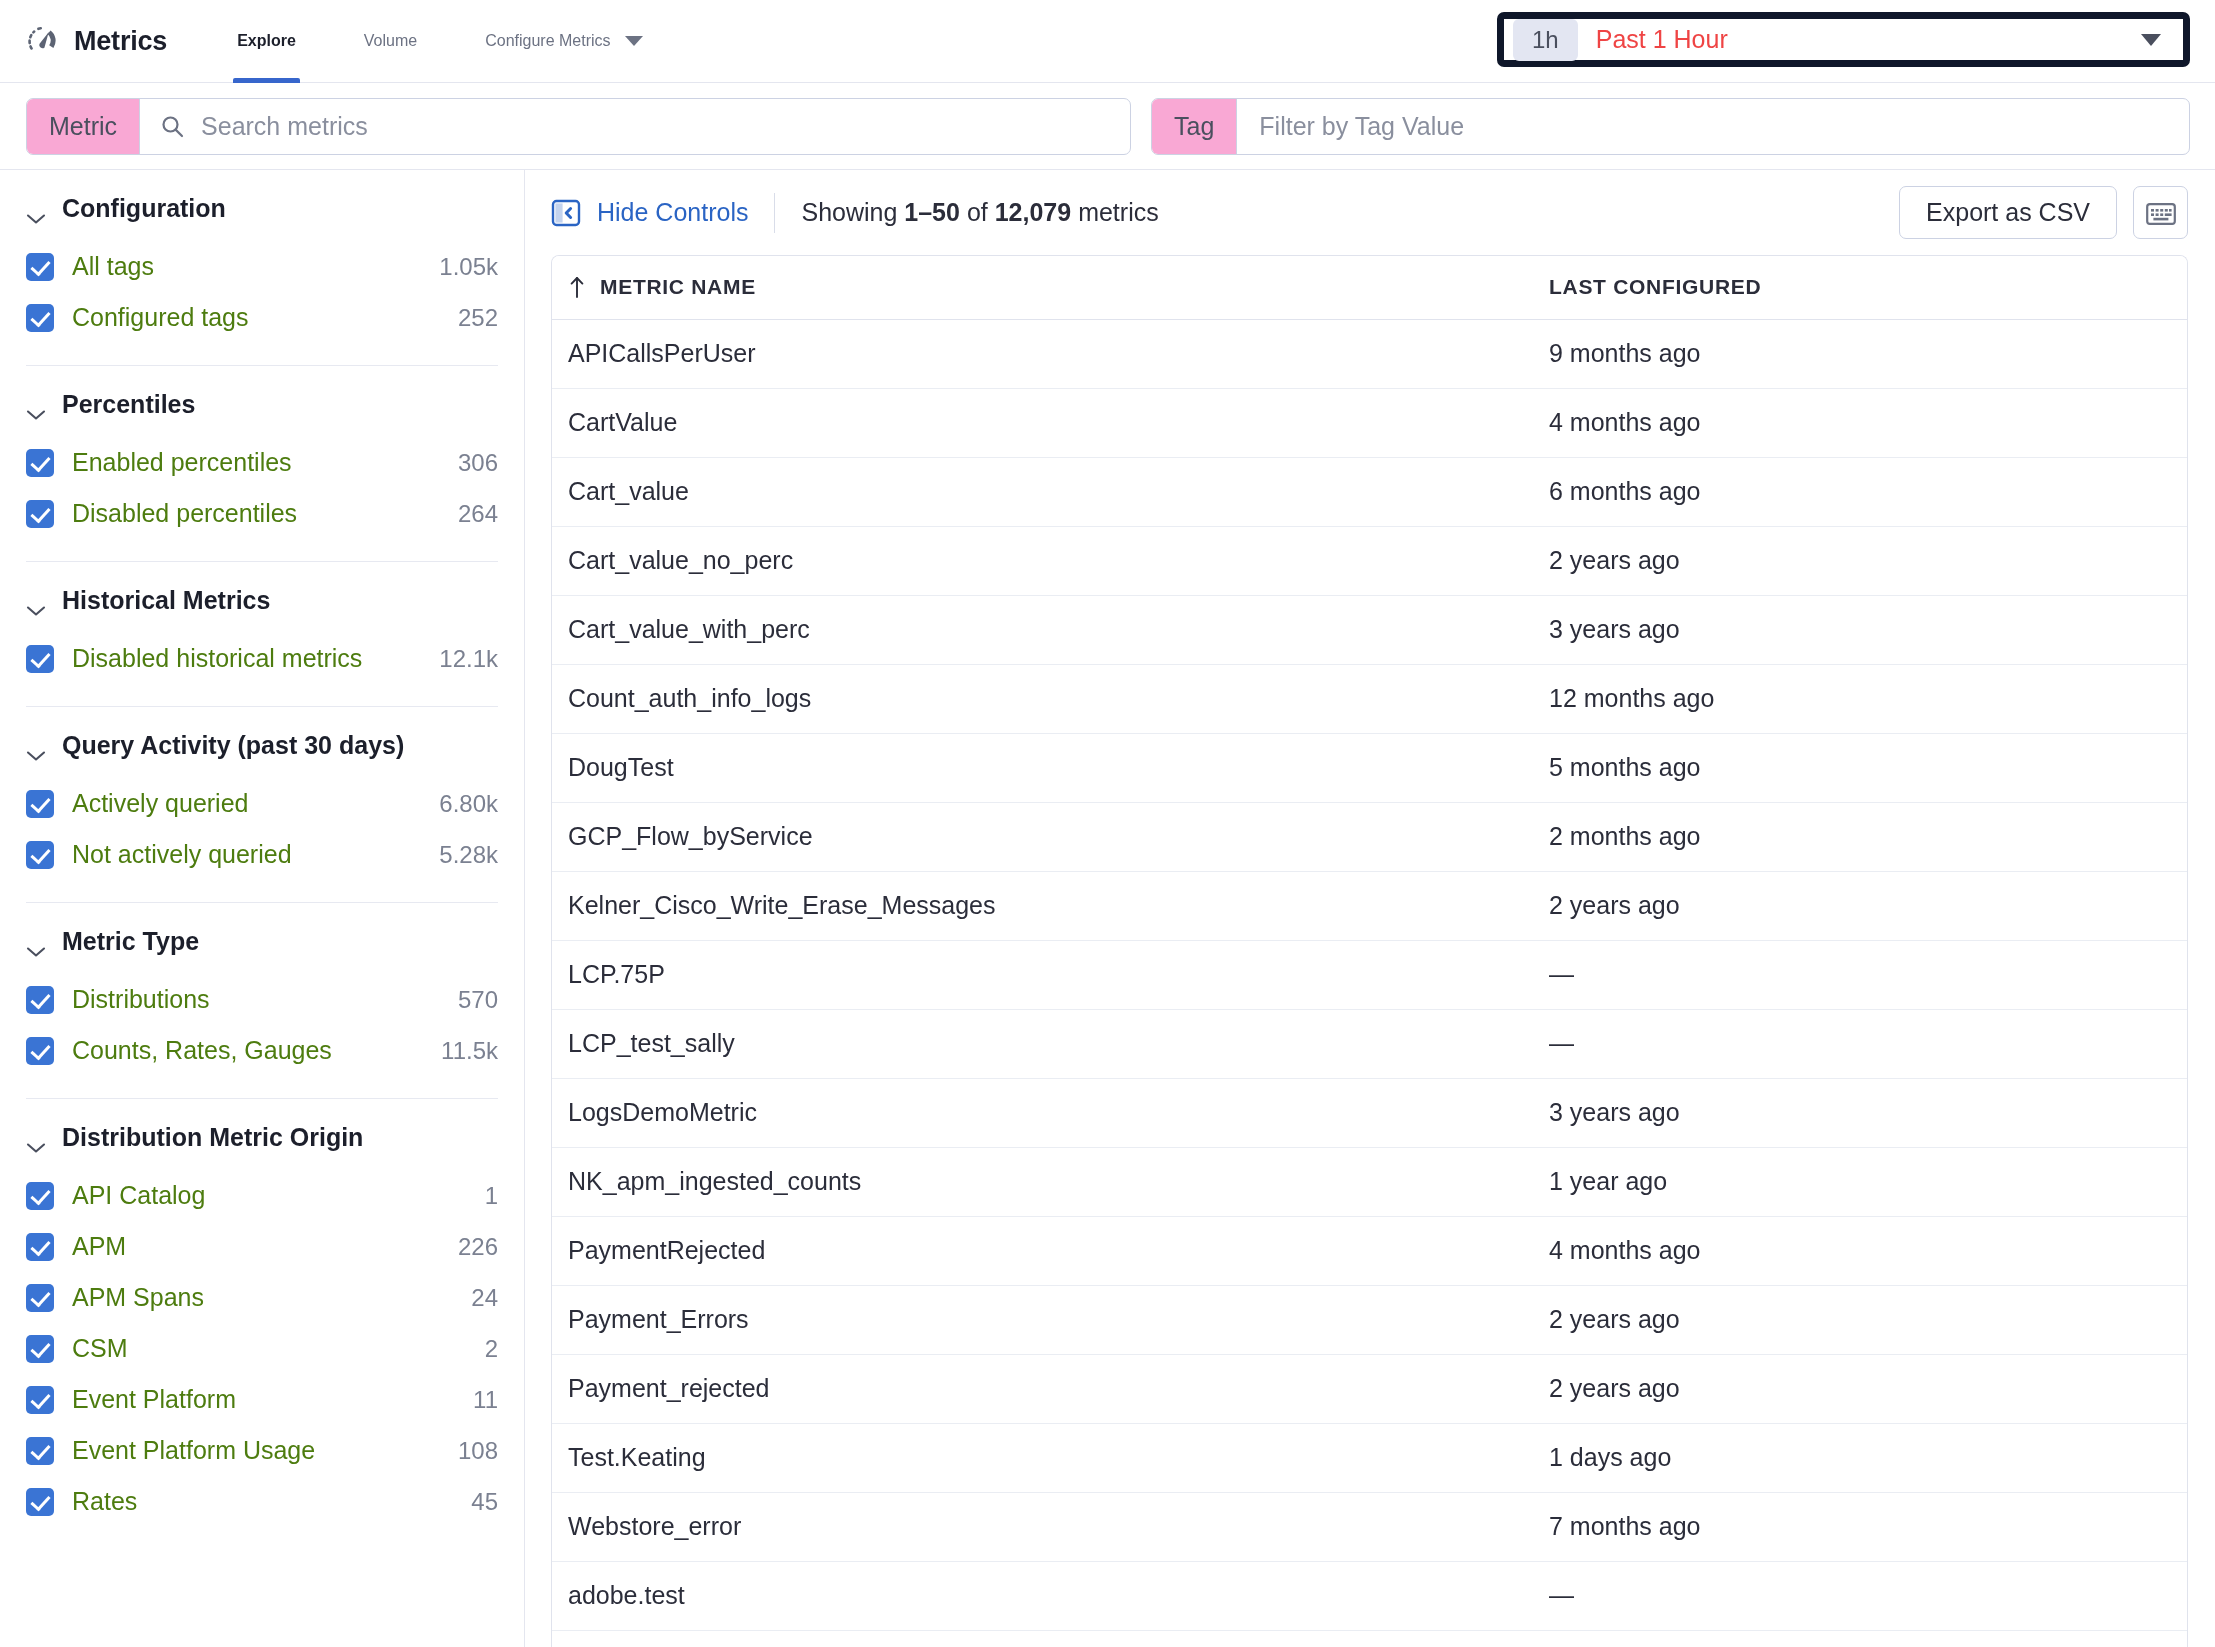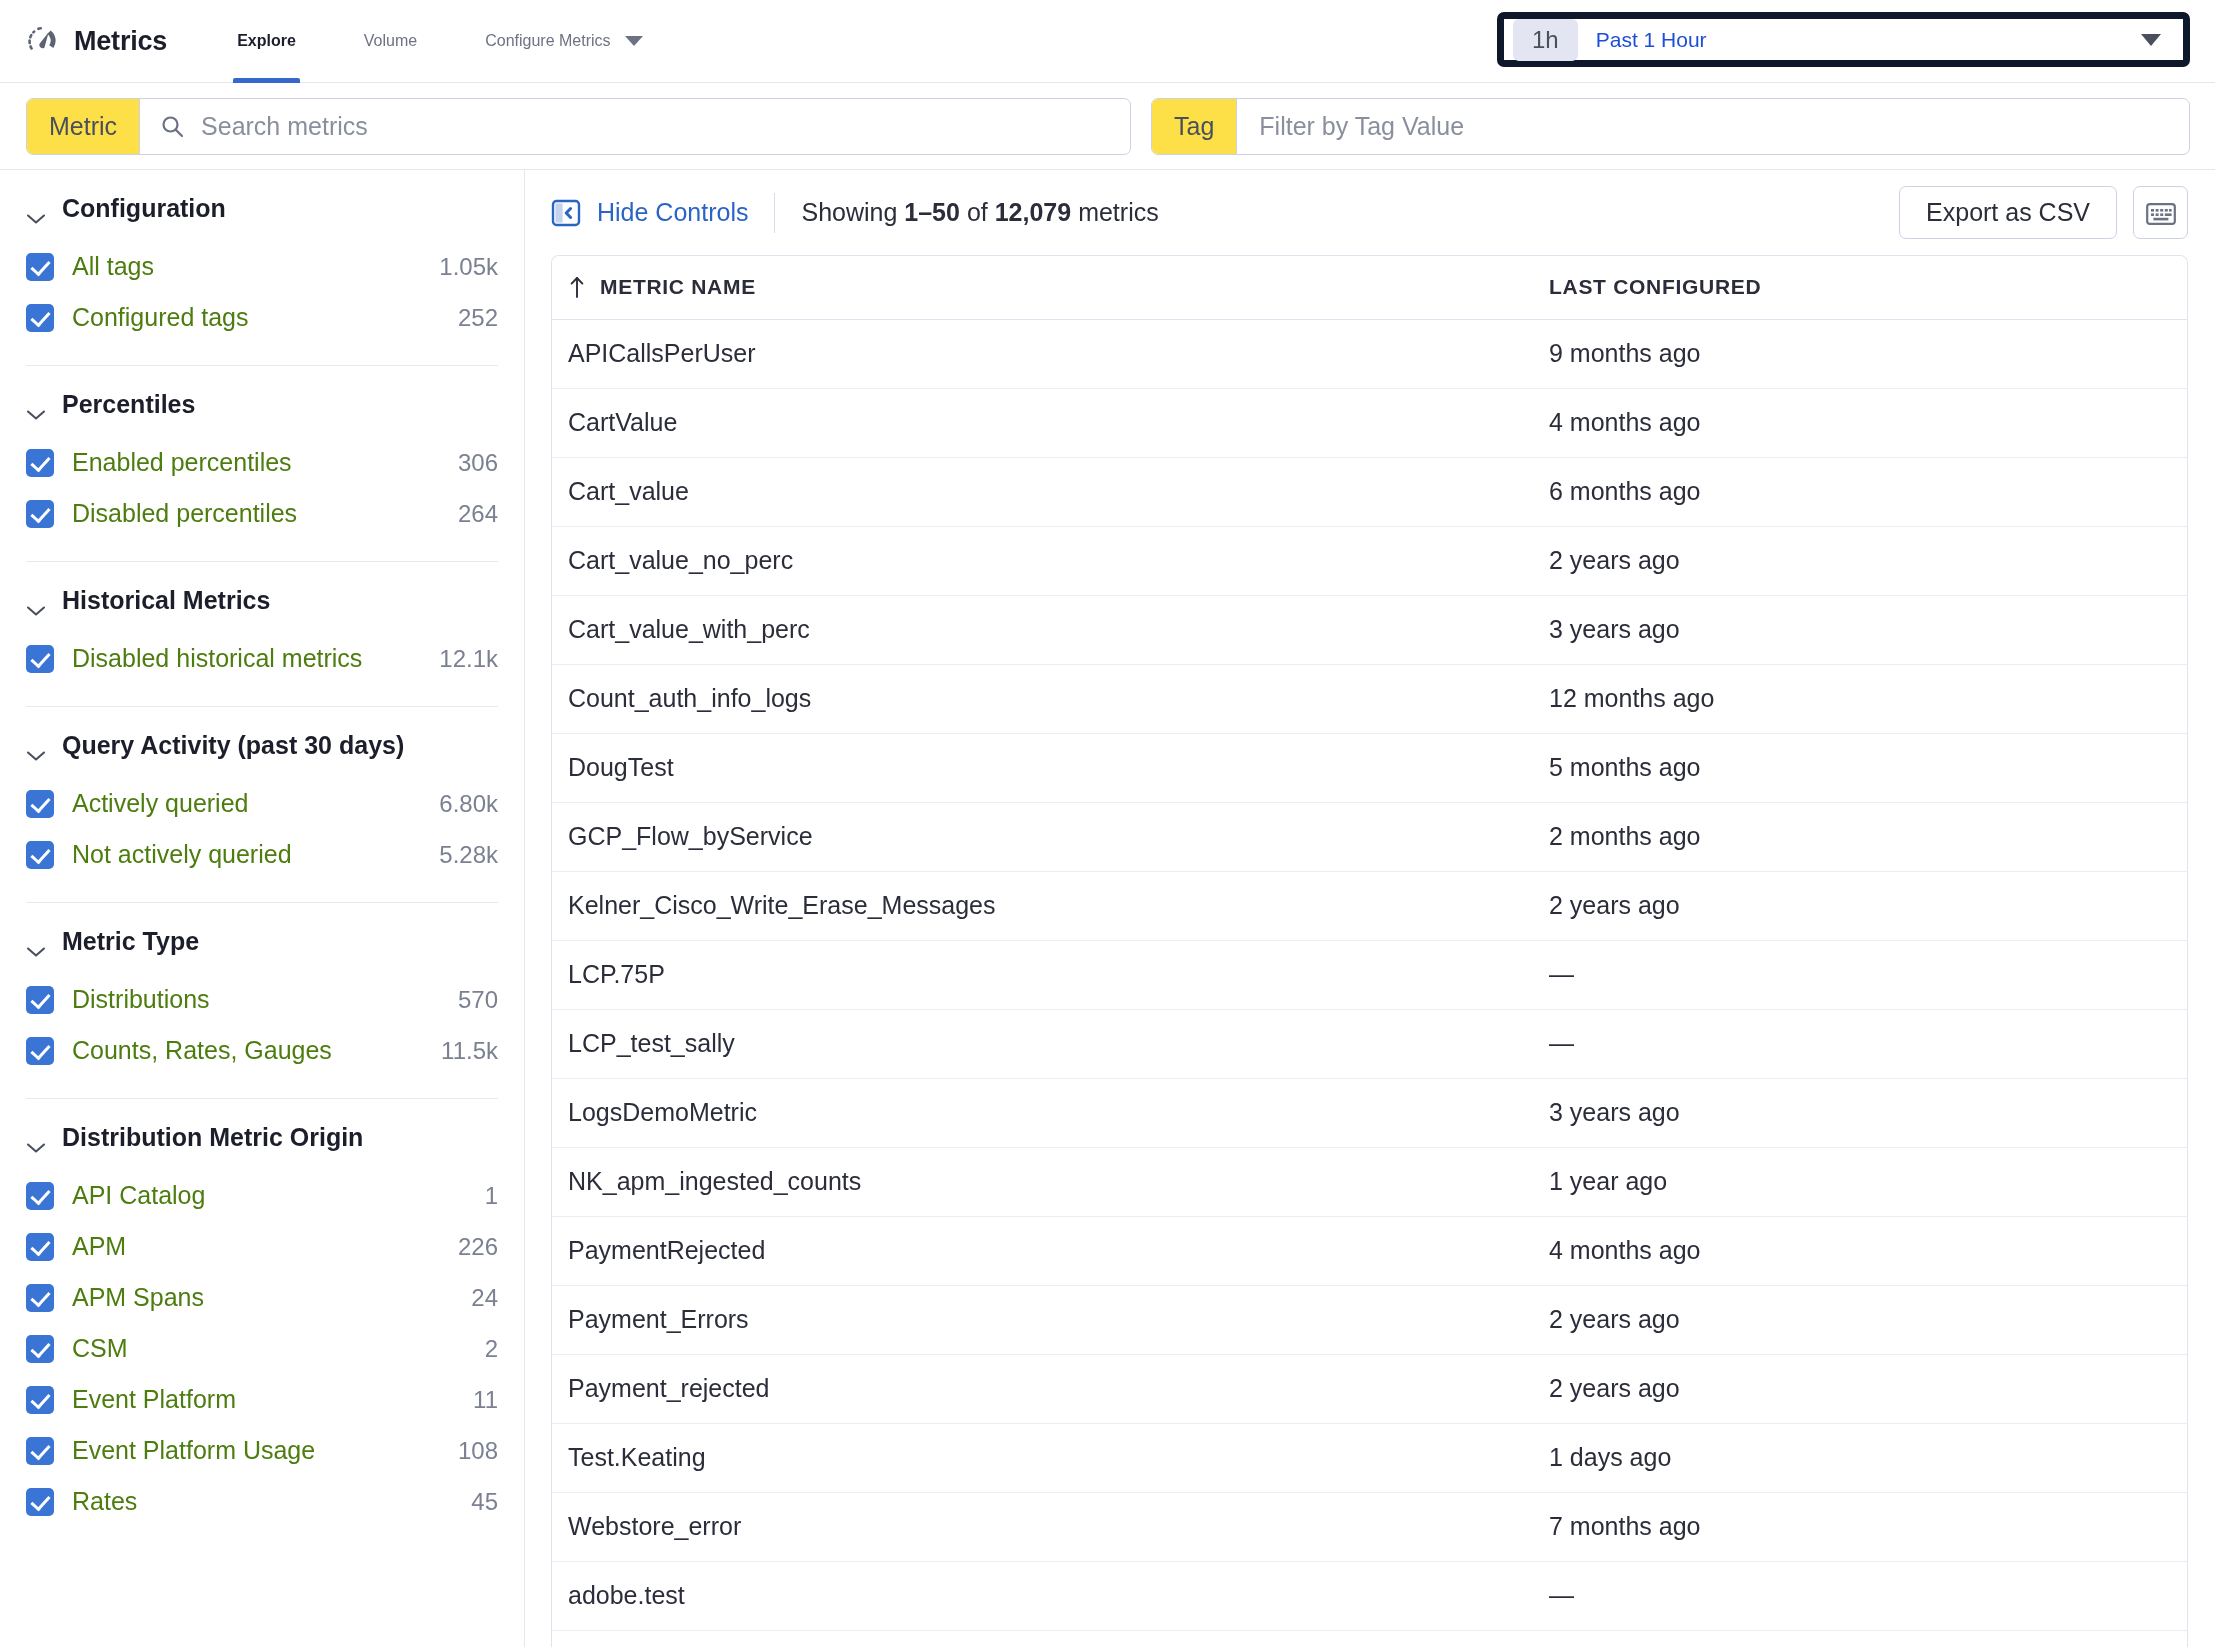--- a/index.html
+++ b/index.html
@@ -80,22 +80,22 @@
   .timepicker .chip {
     margin-left: 9px;
     padding: 7px 19px;
     background: #e3e6f2;
     border-radius: 6px;
     font-size: 24px;
     color: #4a4f5e;
   }
   .timepicker .tp-label {
     margin-left: 18px;
-    font-size: 21px;
-    color: #1d4ed8;
+    font-size: 25px;
+    color: #ef4444;
     flex: 1;
   }
   .timepicker .tp-caret {
     margin-right: 22px;
     border-left: 10px solid transparent;
     border-right: 10px solid transparent;
     border-top: 12px solid #4a4f5e;
   }
 
   
@@ -115,21 +115,21 @@
     border-radius: 7px;
     overflow: hidden;
     background: #fff;
   }
   .searchgroup.metric { width: 1105px; }
   .searchgroup.tag { flex: 1; }
   .sg-prefix {
     display: flex;
     align-items: center;
     padding: 0 22px;
-    background: #fde047;
+    background: #f9a8d4;
     color: #4a4f5e;
     font-size: 25px;
     border-right: 1px solid #ccd2e3;
   }
   .sg-field {
     flex: 1;
     display: flex;
     align-items: center;
     gap: 14px;
     padding: 0 20px;

